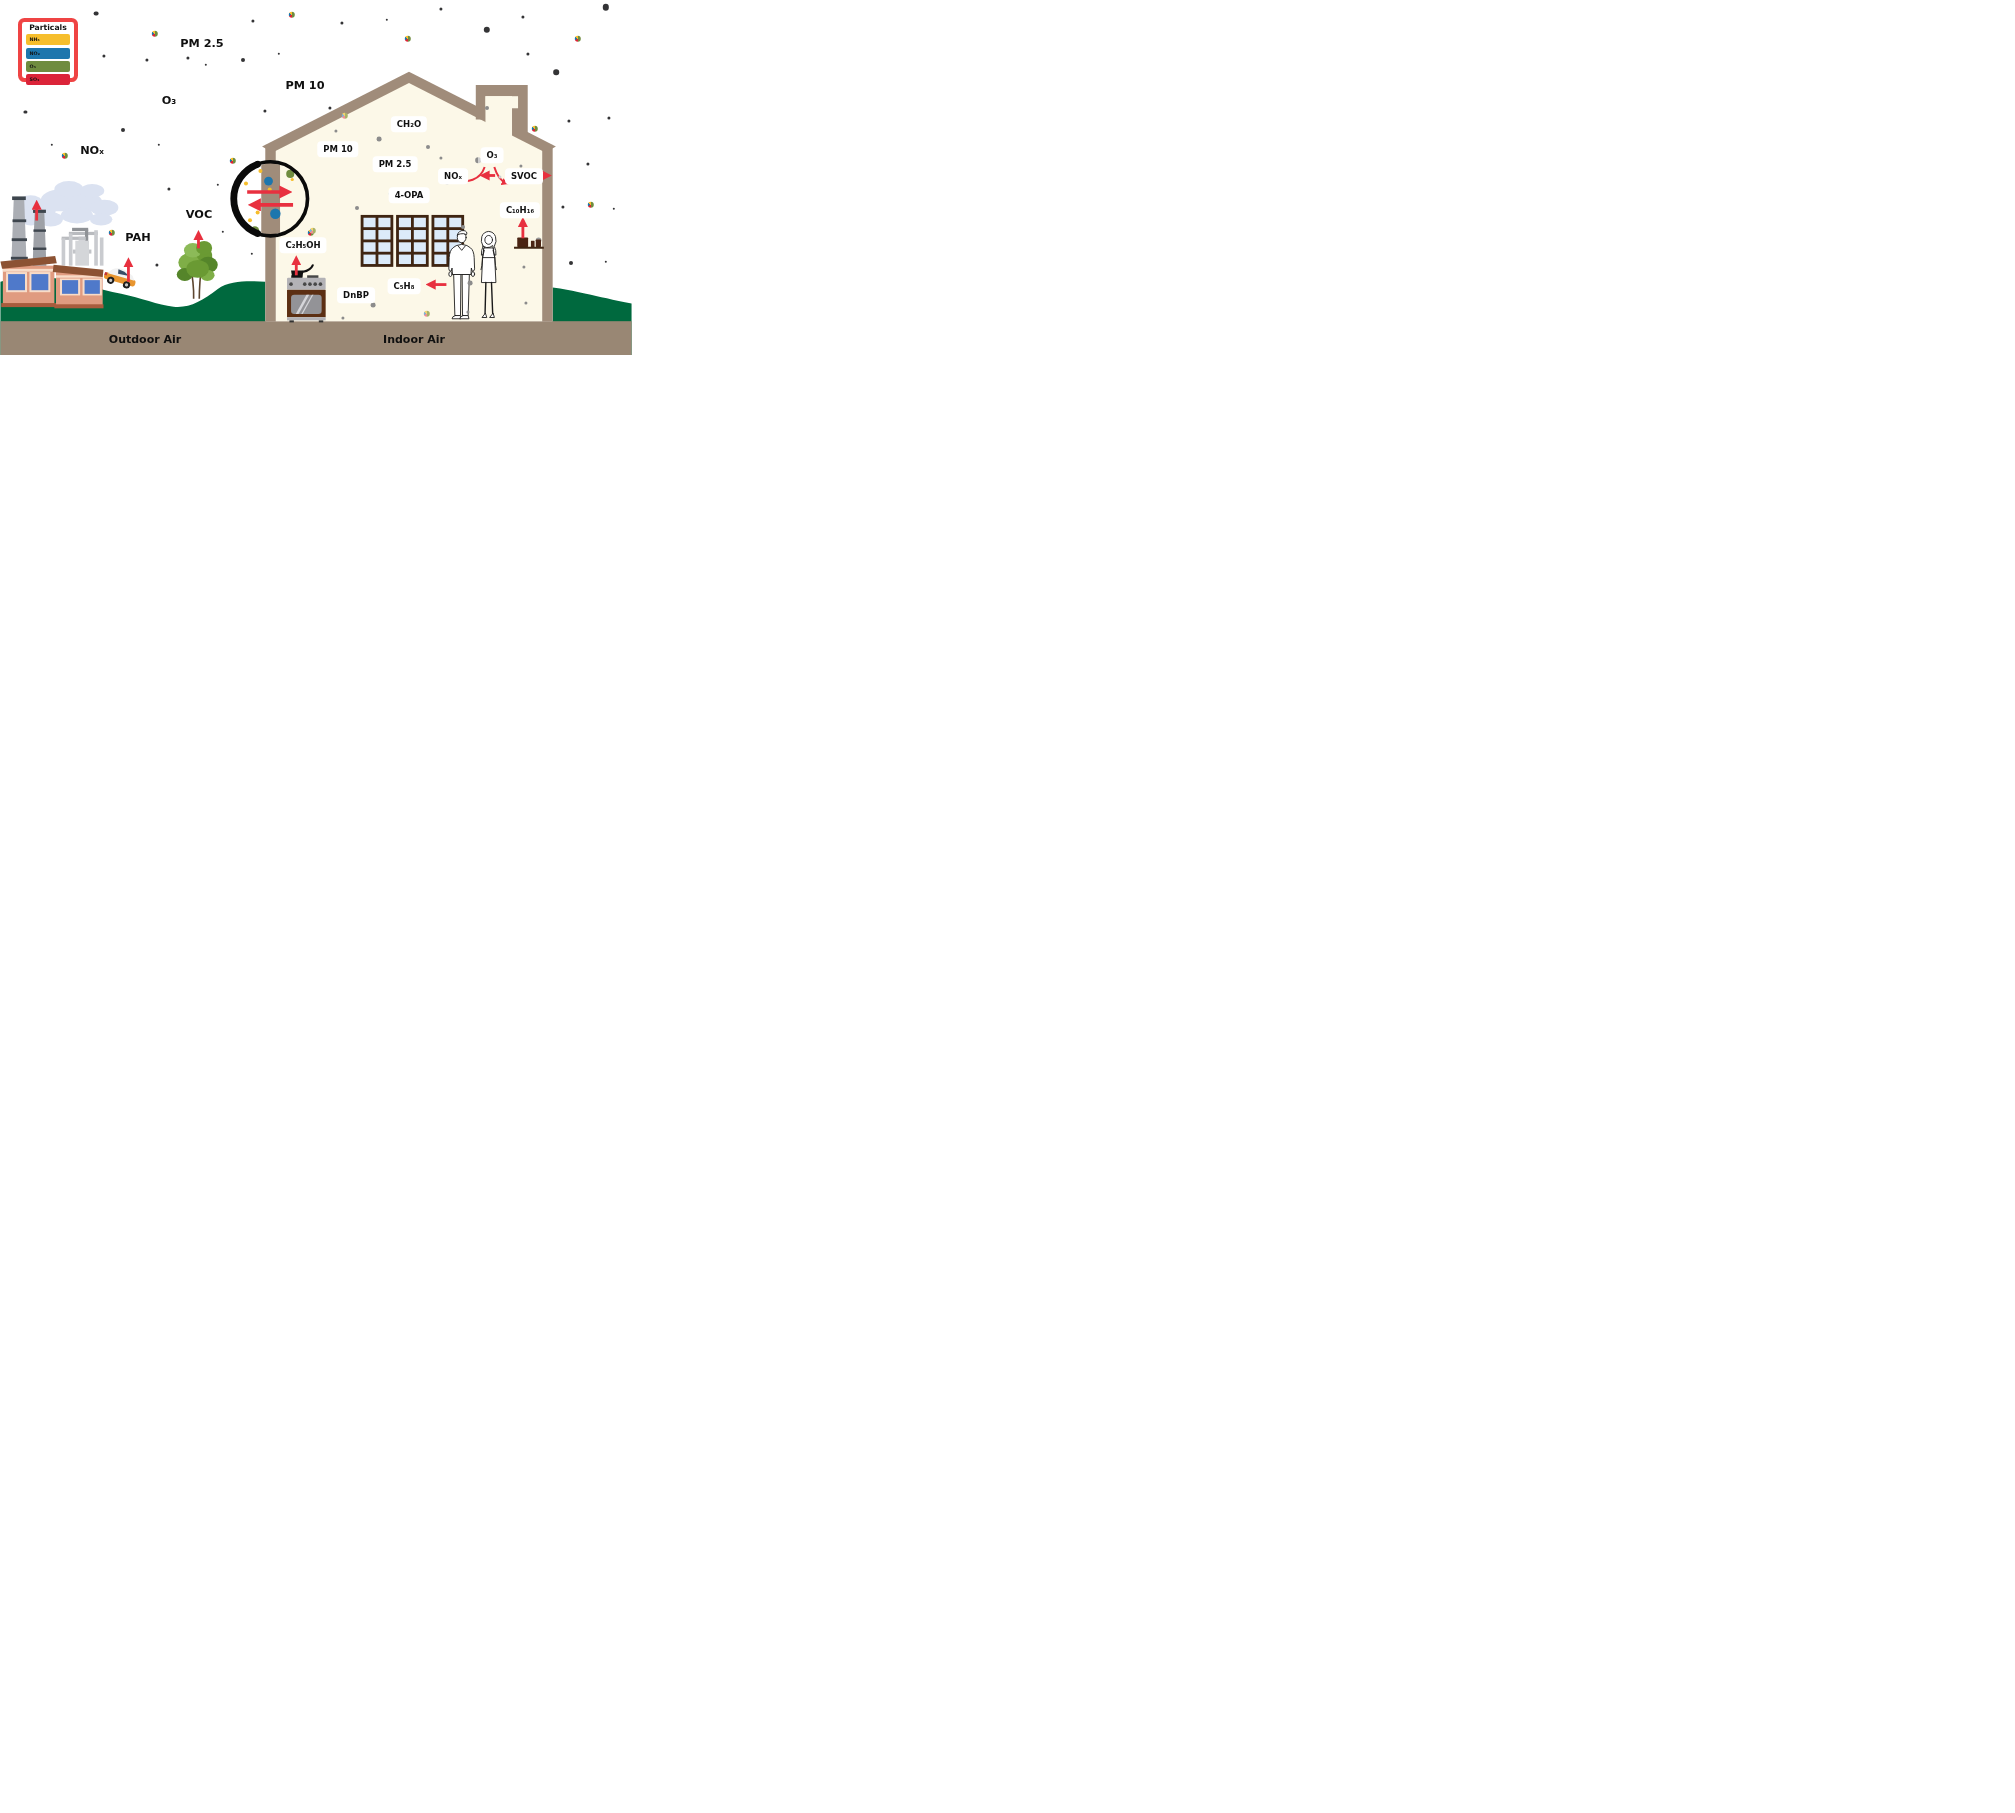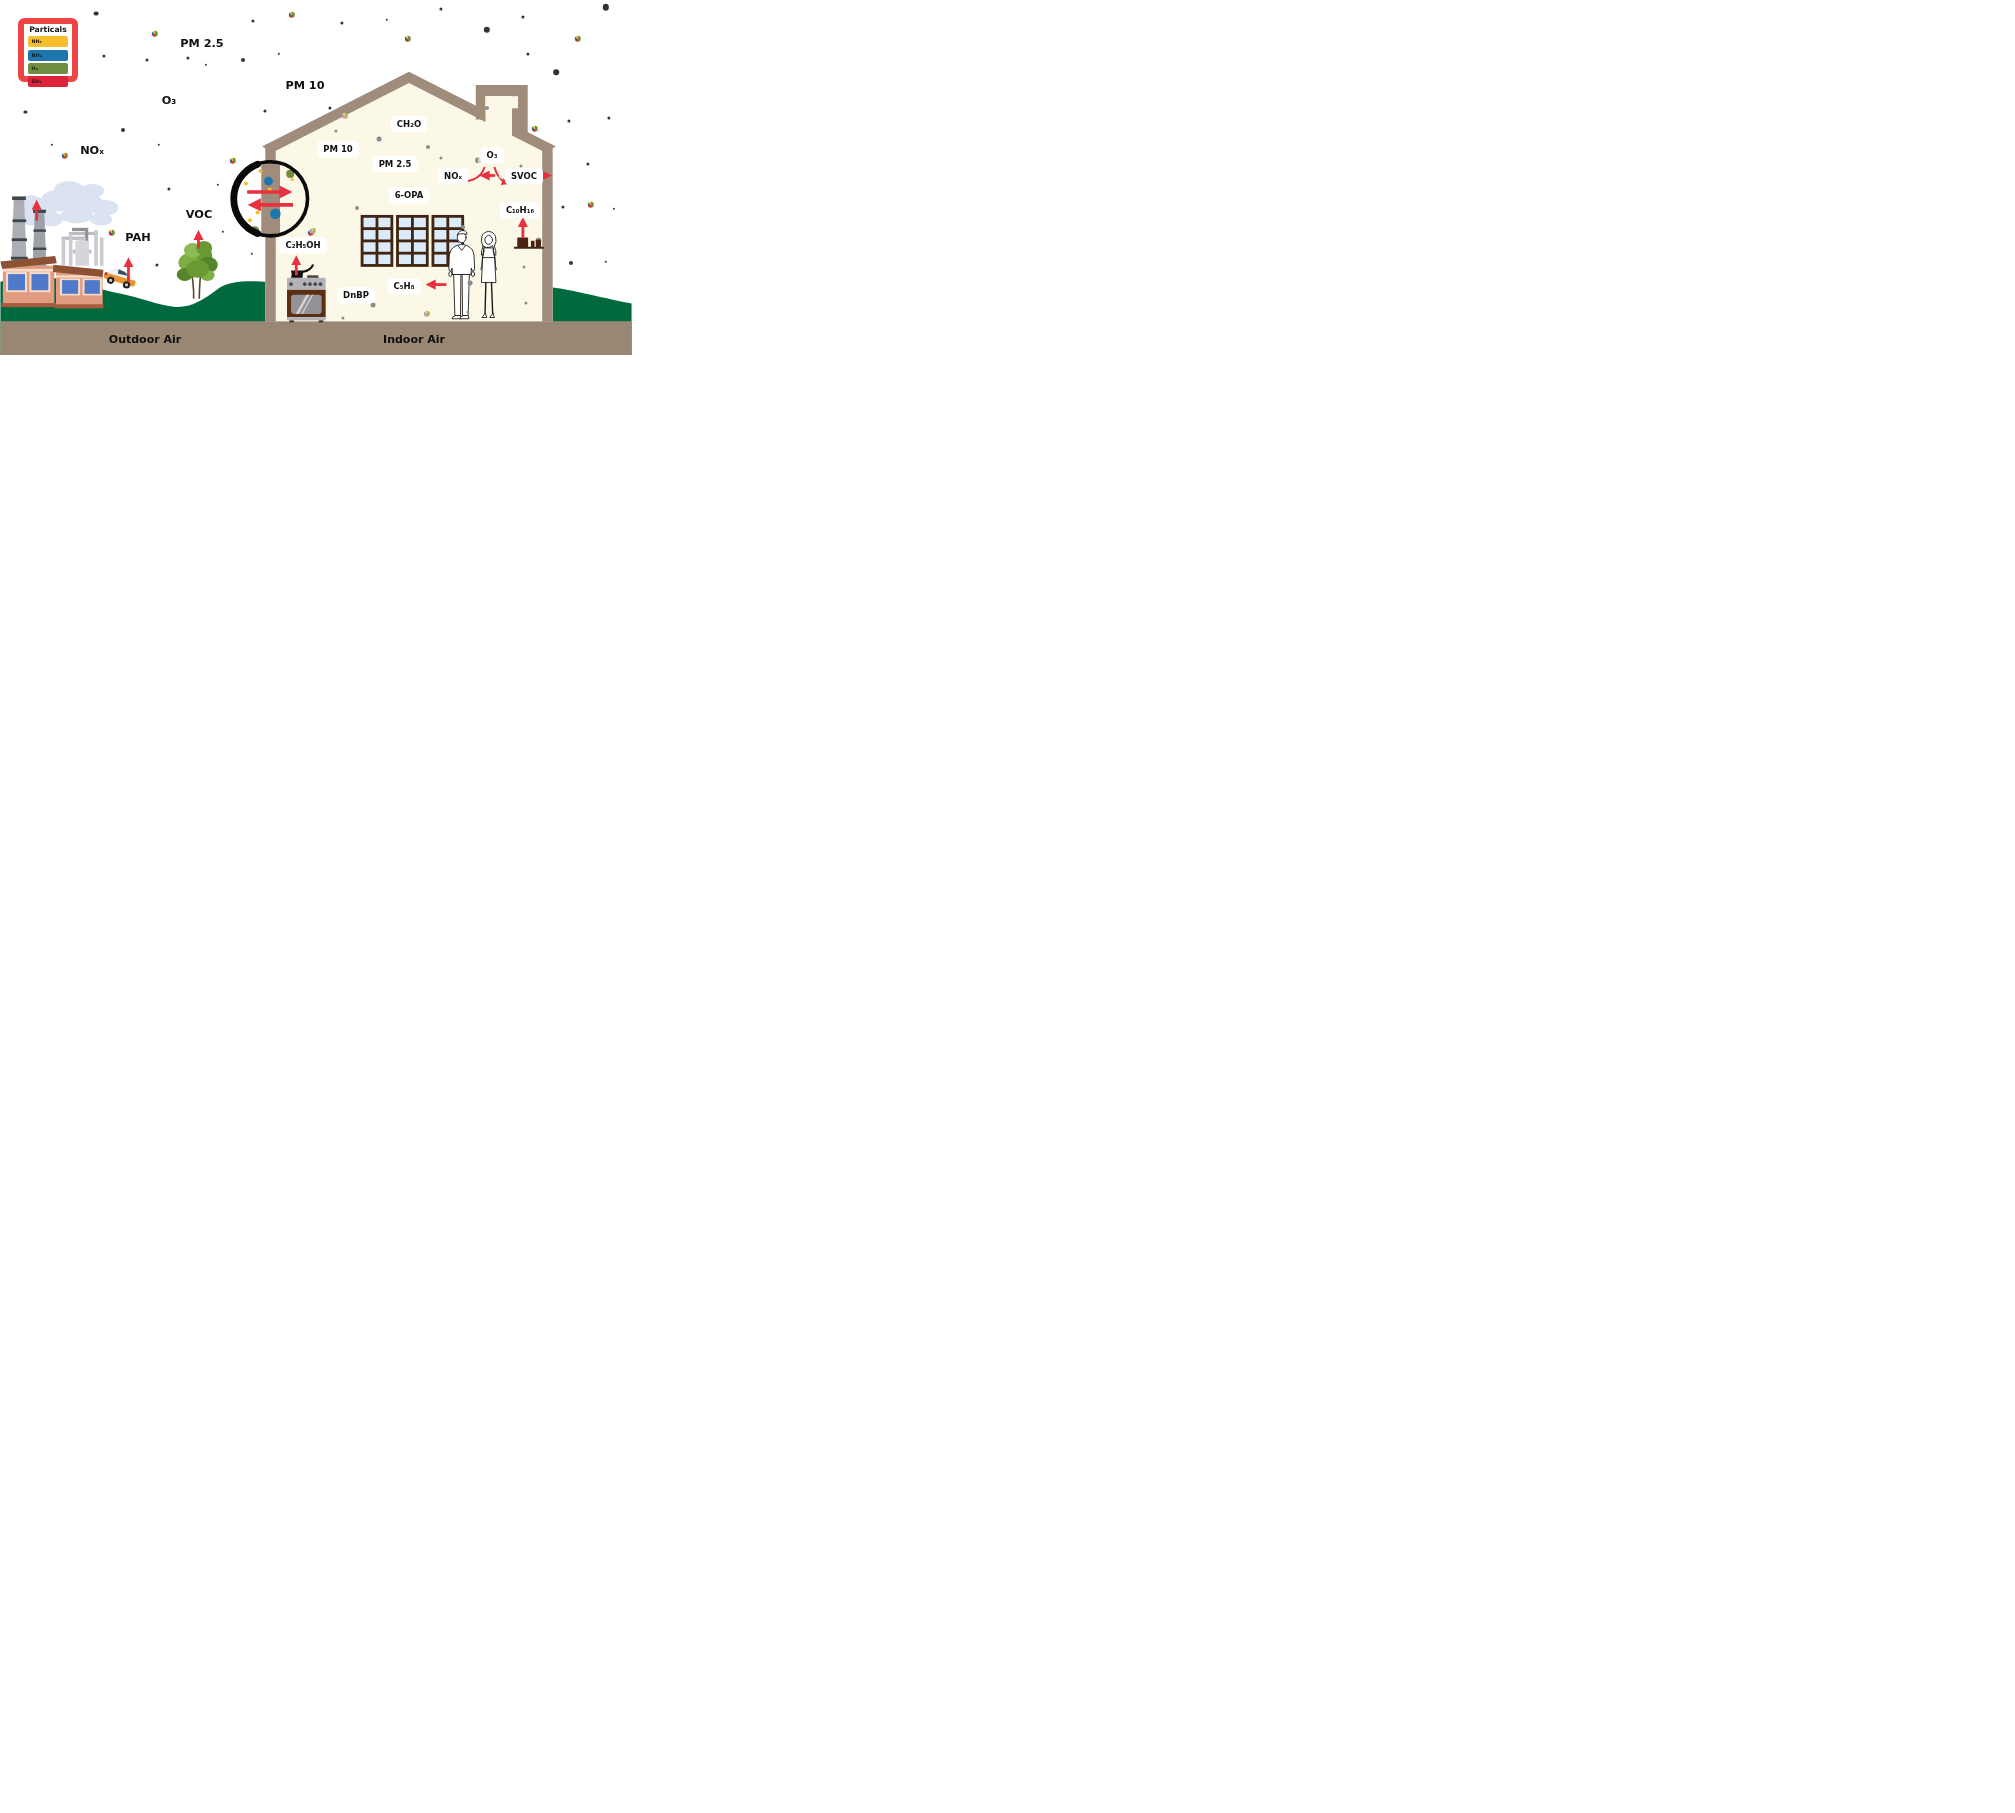--- a/index.html
+++ b/index.html
@@ -7,21 +7,21 @@
          font-family:"DejaVu Sans","Liberation Sans",sans-serif;}
   #scene{position:absolute;left:0;top:0;z-index:1;}
   #particles{position:absolute;left:0;top:0;width:100%;height:100%;z-index:2;pointer-events:none;}
   .dot{position:absolute;border-radius:50%;transform:translate(-50%,-50%);}
   #labels{position:absolute;left:0;top:0;width:100%;height:100%;z-index:3;}
   .olabel{position:absolute;transform:translate(-50%,-50%);font-size:11.3px;font-weight:700;color:#101010;white-space:nowrap;}
   .ilabel{position:absolute;transform:translate(-50%,-50%);font-size:8.5px;font-weight:700;color:#101010;
           background:#ffffff;border-radius:4px;padding:2.8px 6px;white-space:nowrap;}
   .zlabel{position:absolute;transform:translate(-50%,-50%);font-size:11px;font-weight:700;color:#101010;white-space:nowrap;}
   #legend{position:absolute;left:18px;top:18px;width:60px;height:64px;box-sizing:border-box;
-          border:6px solid #ef4444;border-radius:6.4px;background:#fff;z-index:4;}
+          border:4px solid #ef4444;border-radius:6.4px;background:#fff;z-index:4;}
   #legend .ltitle{text-align:center;font-size:7.7px;font-weight:600;color:#111;margin:1.2px 0 2px 0;}
   .lrow{height:11px;margin:0 4px 2.4px 4px;border-radius:2px;font-size:4.8px;font-weight:600;
         color:#111;line-height:11px;padding-left:3.6px;box-sizing:border-box;}
 </style>
 </head>
 <body>
 
 <div id="stage">
 
 <svg id="scene" width="632" height="355" viewBox="0 0 1568 882">
@@ -351,21 +351,21 @@
   <div class="olabel" style="left:92px;top:150px">NOₓ</div>
   <div class="olabel" style="left:199px;top:214px">VOC</div>
   <div class="olabel" style="left:138px;top:237px">PAH</div>
 
   <div class="ilabel" style="left:409px;top:124px">CH₂O</div>
   <div class="ilabel" style="left:338px;top:149px">PM 10</div>
   <div class="ilabel" style="left:395px;top:164px">PM 2.5</div>
   <div class="ilabel" style="left:453px;top:176px">NOₓ</div>
   <div class="ilabel" style="left:524px;top:176px">SVOC</div>
   <div class="ilabel" style="left:492px;top:155px">O₃</div>
-  <div class="ilabel" style="left:409px;top:195px">6-OPA</div>
+  <div class="ilabel" style="left:409px;top:195px">4-OPA</div>
   <div class="ilabel" style="left:303px;top:245px">C₂H₅OH</div>
   <div class="ilabel" style="left:520px;top:210px">C₁₀H₁₆</div>
   <div class="ilabel" style="left:404px;top:286px">C₅H₈</div>
   <div class="ilabel" style="left:356px;top:295px">DnBP</div>
 
   <div class="zlabel" style="left:145px;top:339px">Outdoor Air</div>
   <div class="zlabel" style="left:414px;top:339px">Indoor Air</div>
 </div>
 
 </div>

